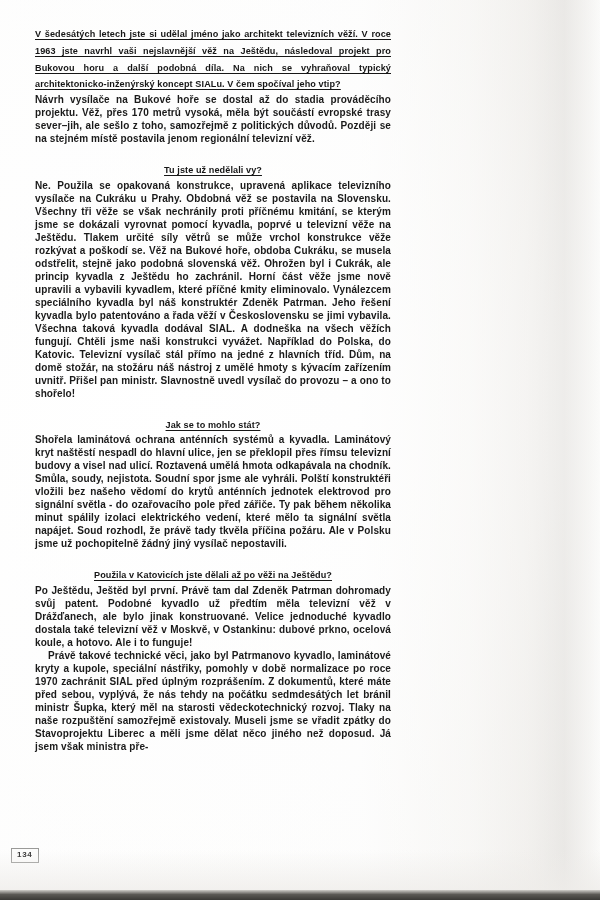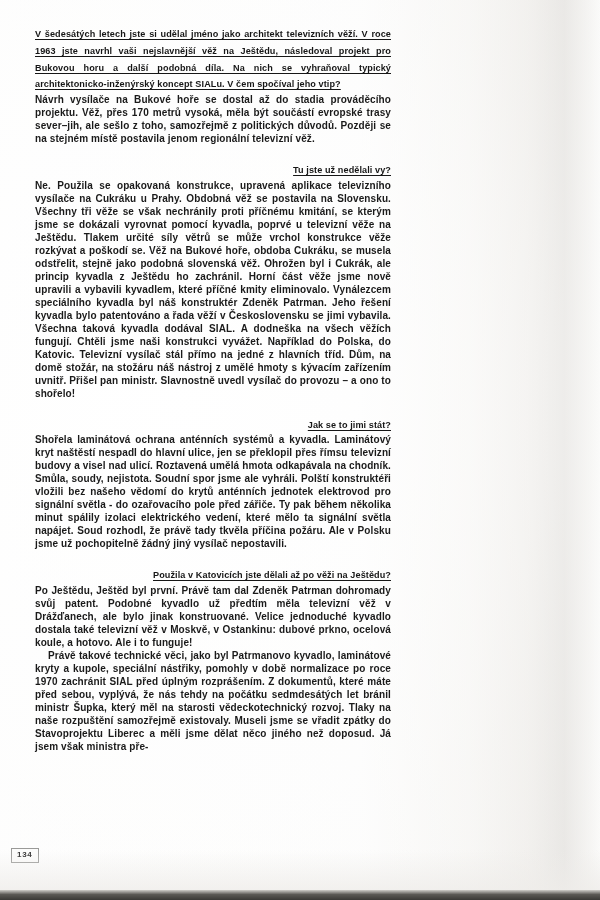--- a/index.html
+++ b/index.html
@@ -67,21 +67,21 @@
     line-height: 16.8px;
     text-align: justify;
     text-decoration: underline;
     text-underline-offset: 2px;
     text-decoration-thickness: 1px;
     letter-spacing: 0.01em;
     margin: 0;
   }
 
   .q-heading.single {
-    text-align: right;
+    text-align: center;
   }
 
   .body-par {
     font-size: 10px;
     font-weight: bold;
     color: #1a1a1a;
     line-height: 13px;
     text-align: justify;
     letter-spacing: 0.01em;
     margin: 0;
@@ -124,21 +124,21 @@
     <p class="body-par">Návrh vysílače na Bukové hoře se dostal až do stadia prováděcího projektu. Věž, přes 170 metrů vysoká, měla být součástí evropské trasy sever–jih, ale sešlo z toho, samozřejmě z politických důvodů. Později se na stejném místě postavila jenom regionální televizní věž.</p>
 
     <div class="gap-md"></div>
 
     <p class="q-heading single">Tu jste už nedělali vy?</p>
 
     <p class="body-par">Ne. Použila se opakovaná konstrukce, upravená aplikace televizního vysílače na Cukráku u Prahy. Obdobná věž se postavila na Slovensku. Všechny tři věže se však nechránily proti příčnému kmitání, se kterým jsme se dokázali vyrovnat pomocí kyvadla, poprvé u televizní věže na Ještědu. Tlakem určité síly větrů se může vrchol konstrukce věže rozkývat a poškodí se. Věž na Bukové hoře, obdoba Cukráku, se musela odstřelit, stejně jako podobná slovenská věž. Ohrožen byl i Cukrák, ale princip kyvadla z Ještědu ho zachránil. Horní část věže jsme nově upravili a vybavili kyvadlem, které příčné kmity eliminovalo. Vynálezcem speciálního kyvadla byl náš konstruktér Zdeněk Patrman. Jeho řešení kyvadla bylo patentováno a řada věží v Československu se jimi vybavila. Všechna taková kyvadla dodával SIAL. A dodneška na všech věžích fungují. Chtěli jsme naši konstrukci vyvážet. Například do Polska, do Katovic. Televizní vysílač stál přímo na jedné z hlavních tříd. Dům, na domě stožár, na stožáru náš nástroj z umělé hmoty s kývacím zařízením uvnitř. Přišel pan ministr. Slavnostně uvedl vysílač do provozu – a ono to shořelo!</p>
 
     <div class="gap-md"></div>
 
-    <p class="q-heading single">Jak se to jimi stát?</p>
+    <p class="q-heading single">Jak se to mohlo stát?</p>
 
     <p class="body-par">Shořela laminátová ochrana anténních systémů a kyvadla. Laminátový kryt naštěstí nespadl do hlavní ulice, jen se překlopil přes římsu televizní budovy a visel nad ulicí. Roztavená umělá hmota odkapávala na chodník. Smůla, soudy, nejistota. Soudní spor jsme ale vyhráli. Polští konstruktéři vložili bez našeho vědomí do krytů anténních jednotek elektrovod pro signální světla - do ozařovacího pole před zářiče. Ty pak během několika minut spálily izolaci elektrického vedení, které mělo ta signální světla napájet. Soud rozhodl, že právě tady tkvěla příčina požáru. Ale v Polsku jsme už pochopitelně žádný jiný vysílač nepostavili.</p>
 
     <div class="gap-md"></div>
 
     <p class="q-heading single">Použila v Katovicích jste dělali až po věži na Ještědu?</p>
 
     <p class="body-par">Po Ještědu, Ještěd byl první. Právě tam dal Zdeněk Patrman dohromady svůj patent. Podobné kyvadlo už předtím měla televizní věž v Drážďanech, ale bylo jinak konstruované. Velice jednoduché kyvadlo dostala také televizní věž v Moskvě, v Ostankinu: dubové prkno, ocelová koule, a hotovo. Ale i to funguje!</p>
 
     <p class="body-par indent">Právě takové technické věci, jako byl Patrmanovo kyvadlo, laminátové kryty a kupole, speciální nástřiky, pomohly v době normalizace po roce 1970 zachránit SIAL před úplným rozprášením. Z dokumentů, které máte před sebou, vyplývá, že nás tehdy na počátku sedmdesátých let bránil ministr Šupka, který měl na starosti vědeckotechnický rozvoj. Tlaky na naše rozpuštění samozřejmě existovaly. Museli jsme se vřadit zpátky do Stavoprojektu Liberec a měli jsme dělat něco jiného než doposud. Já jsem však ministra pře-</p>

